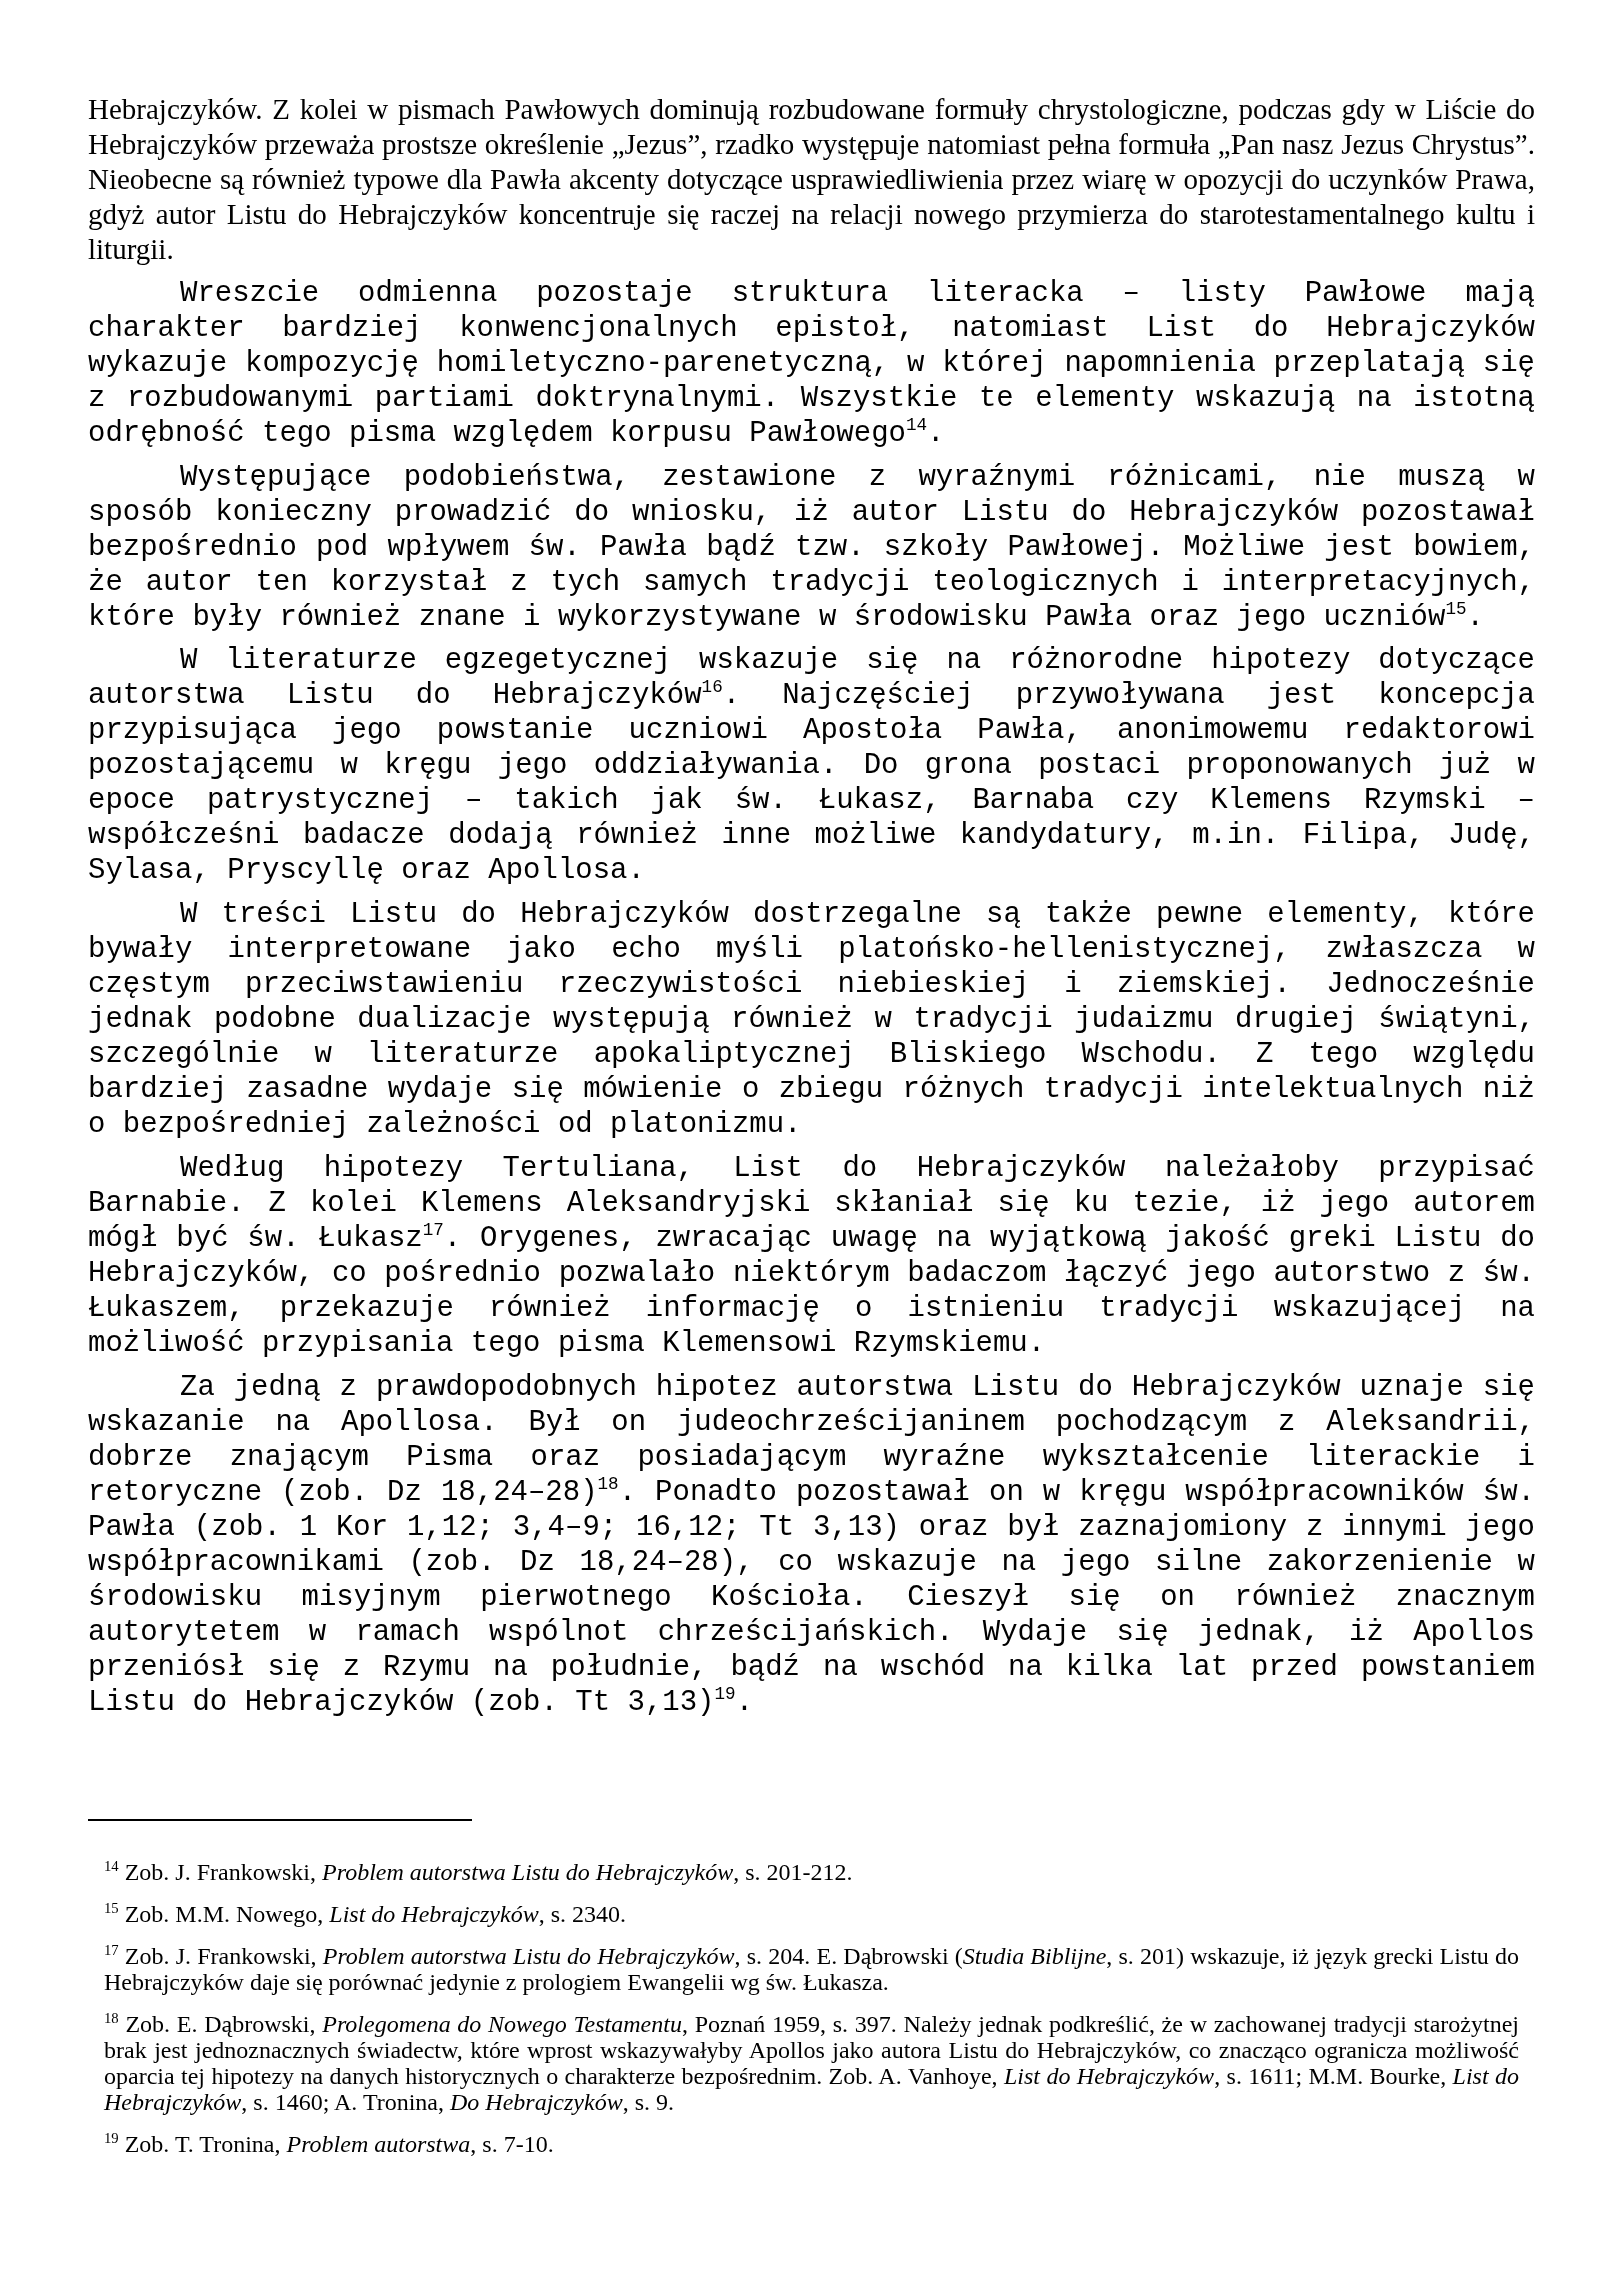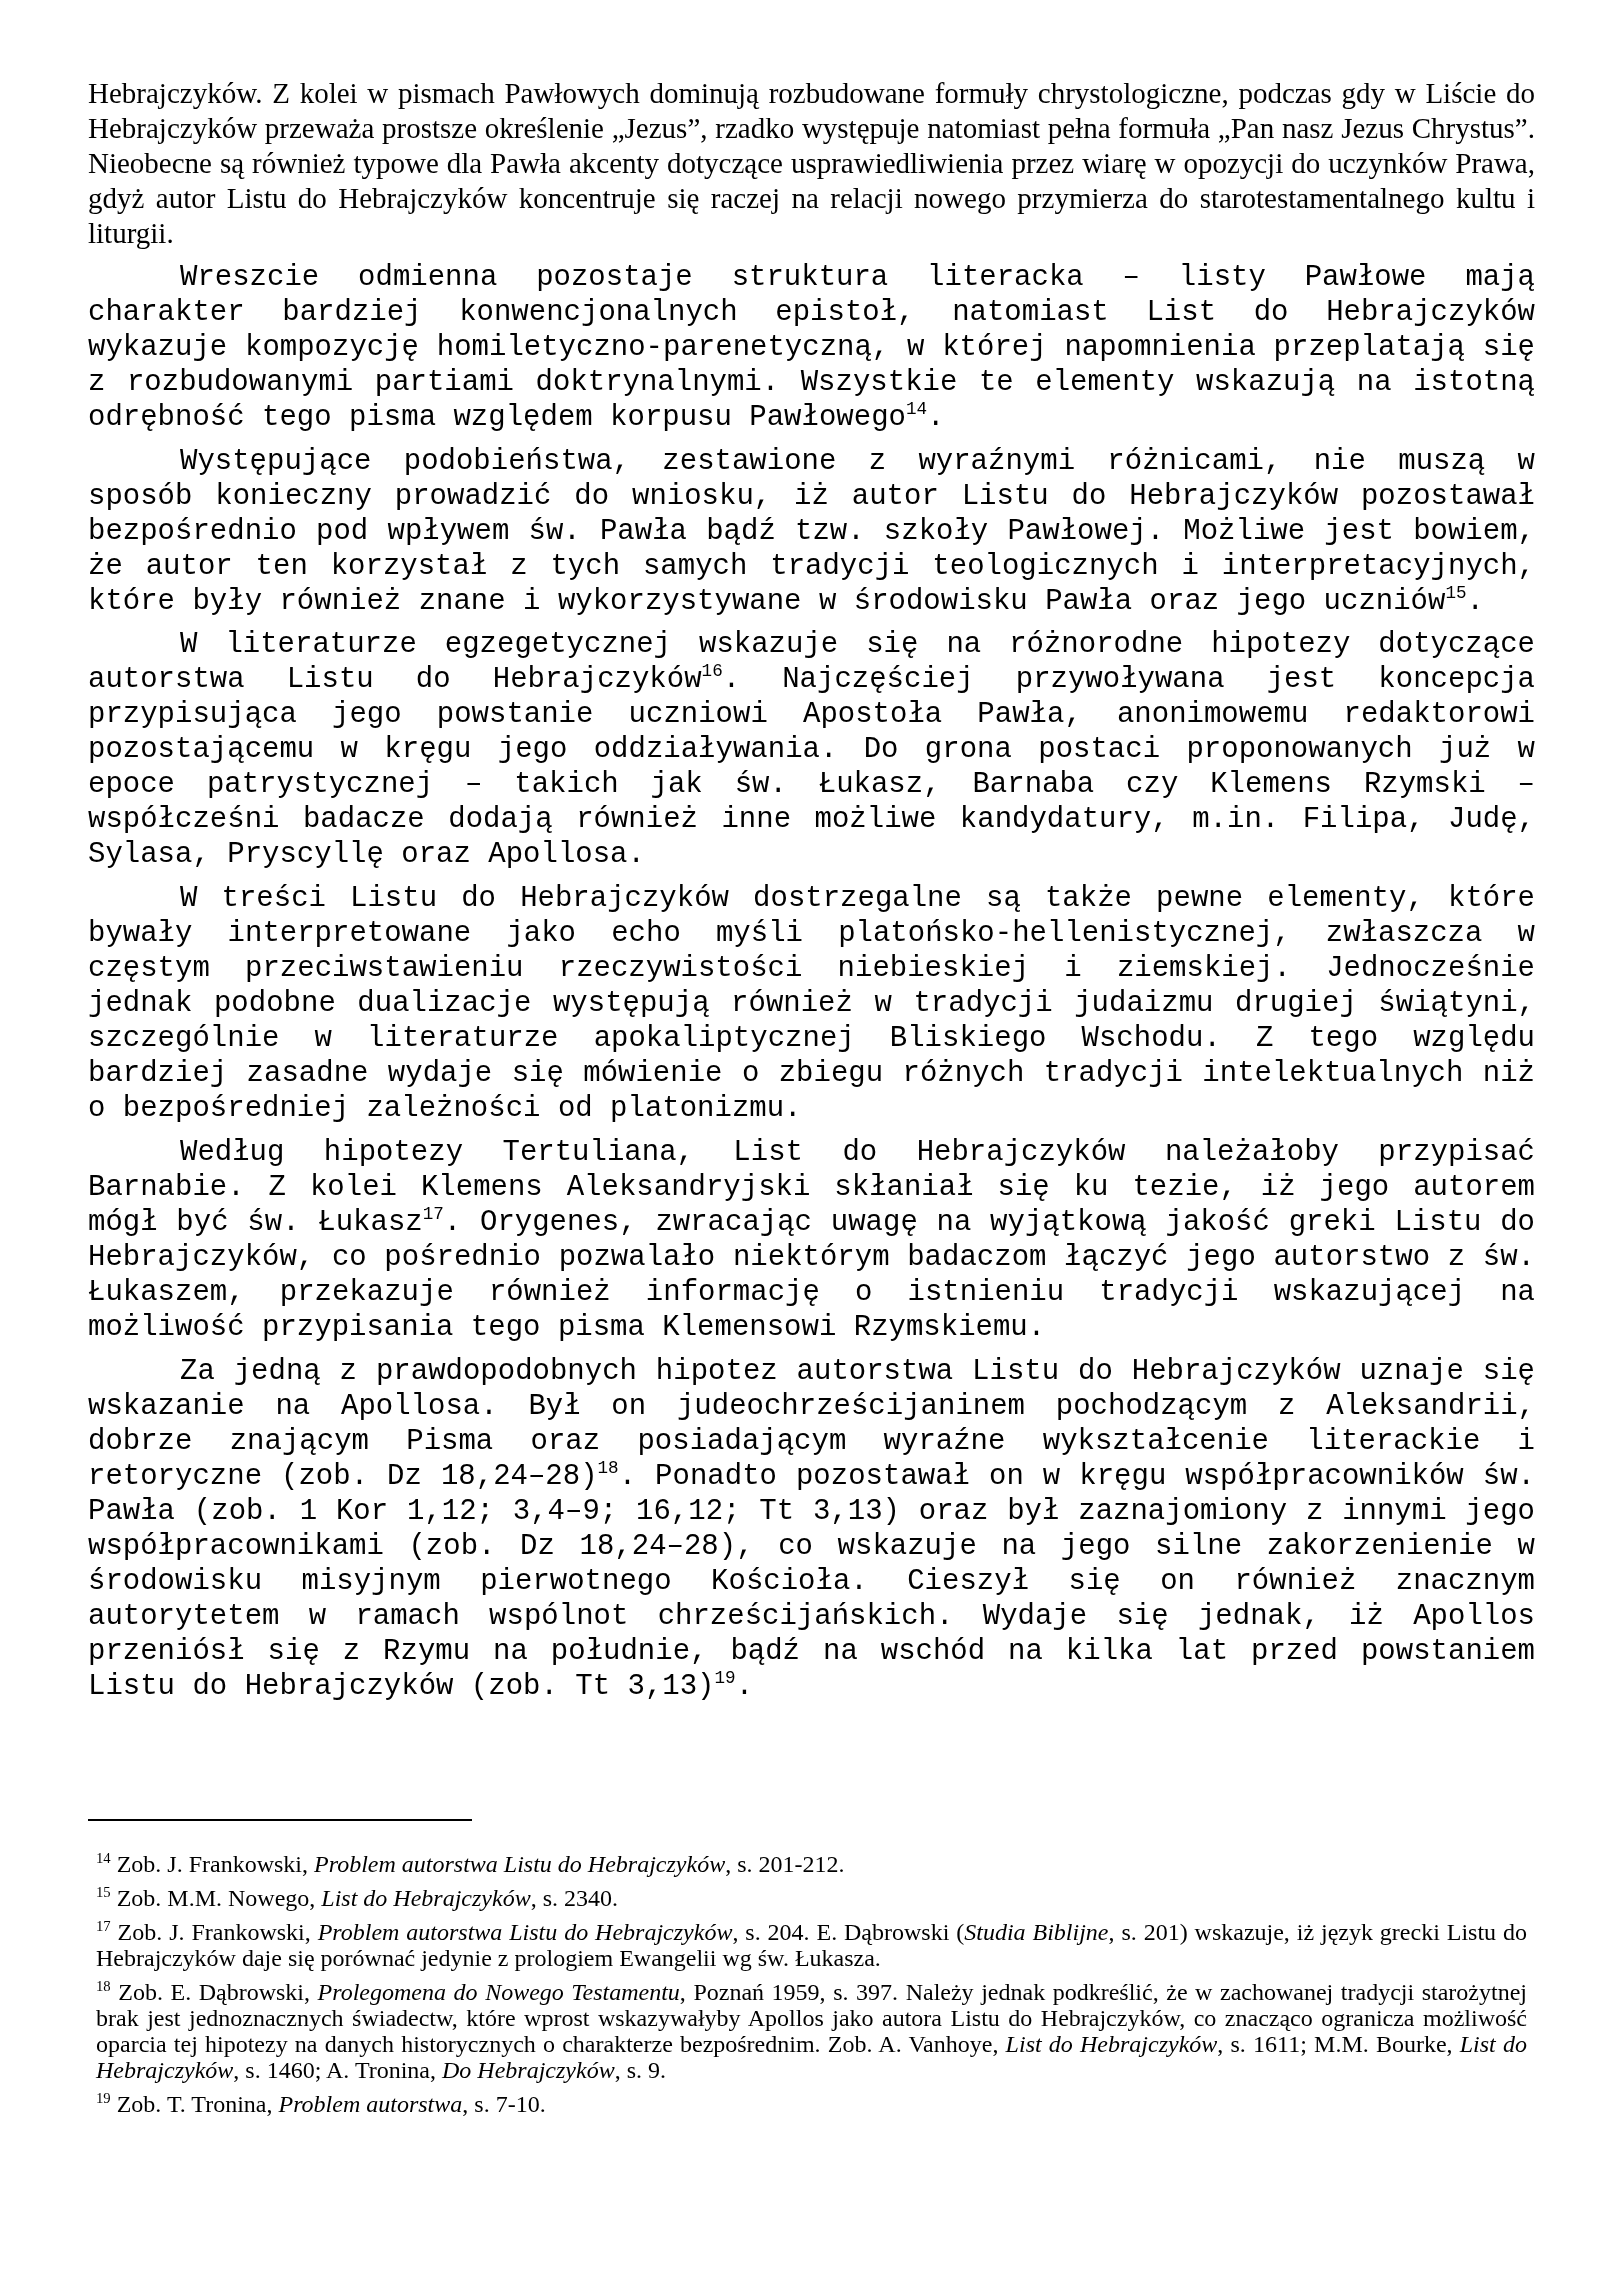--- a/index.html
+++ b/index.html
@@ -11,21 +11,21 @@
       width: 1621px;
       height: 2293px;
       position: relative;
       overflow: hidden;
       color: #000000;
       font-family: "Liberation Serif", "DejaVu Serif", serif;
     }
     .page {
       position: absolute;
       left: 88px;
-      top: 76px;
+      top: 92px;
       width: 1447px;
     }
     .para {
       font-size: 29px;
       line-height: 35px;
       text-align: justify;
       margin: 0 0 8.8px 0;
       text-indent: 0;
     }
     .para.indent {
@@ -48,21 +48,21 @@
     .footnotes {
       position: absolute;
       left: 88px;
       top: 1843px;
       width: 1447px;
     }
     .fn {
       font-size: 24px;
       line-height: 26px;
       text-align: justify;
-      margin: 8px;
+      margin: 16px;
     }
     .fn sup {
       font-size: 14.7px;
       vertical-align: 8.8px;
     }
     em { font-style: italic; }
   </style>
 </head>
 <body>
 

